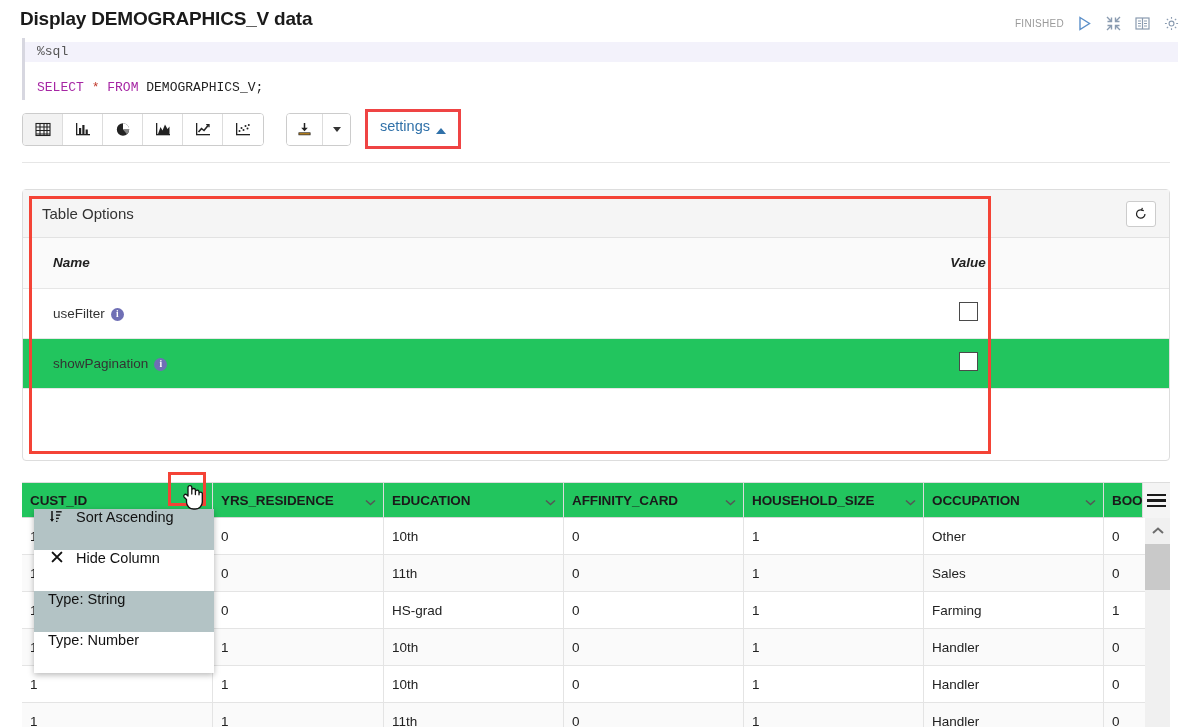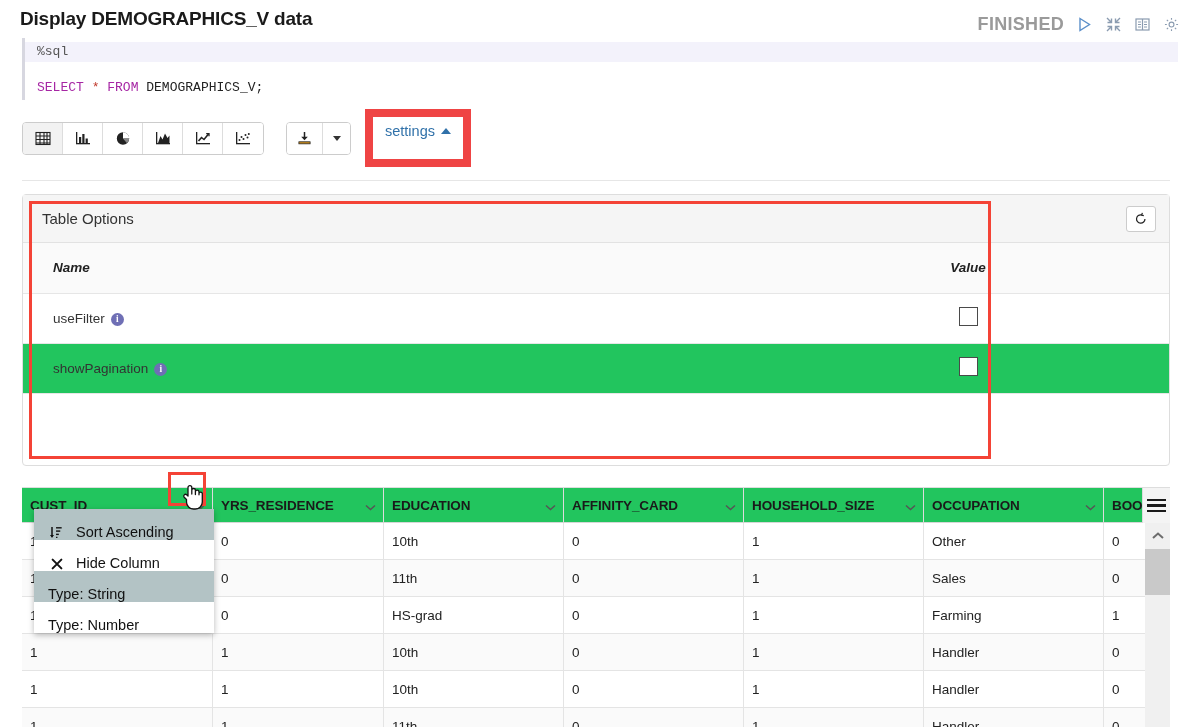--- a/index.html
+++ b/index.html
@@ -20,24 +20,23 @@
     letter-spacing: -0.2px;
   }
   .status-bar {
     position: absolute;
     top: 14px; right: 12px;
     display: flex;
     align-items: center;
     gap: 11px;
   }
   .status-text {
-    font-size: 18px;
+    font-size: 10px;
     color: #9a9a9a;
     letter-spacing: 0.3px;
-    font-weight: bold;
   }
   .ctrl-icon {
     width: 18px; height: 18px;
     display: inline-flex;
     align-items: center;
     justify-content: center;
     color: #7a9bc4;
     cursor: pointer;
   }
   .ctrl-icon svg { display:block; }
@@ -117,24 +116,24 @@
     display:flex; align-items:center; justify-content:center;
     background:#fff; border:none; cursor:pointer;
   }
   .caret-dn {
     width:0;height:0;border-left:4px solid transparent;
     border-right:4px solid transparent;border-top:5px solid #333;
   }
 
   .settings-wrap {
     margin-left: 14px;
-    border: 8px solid #ef4444;
-    padding: 6px 12px 20px 12px;
-    display: flex;
-    align-items: center;
+    border: 3px solid #ef4444;
+    padding: 6px 12px 12px 12px;
+    display: flex;
+    align-items: flex-end;
     gap: 6px;
     cursor: pointer;
   }
   .settings-link {
     color: #3071a9;
     font-size: 14.5px;
   }
   .caret-up-blue {
     width:0;height:0;border-left:5px solid transparent;
     border-right:5px solid transparent;border-bottom:6px solid #3071a9;
@@ -142,21 +141,21 @@
 
   
   .divider {
     border-top: 1px solid #e6e6e6;
     margin: 13px 22px 0 22px;
   }
 
   
   .settings-panel {
     position: relative;
-    margin: 13px 22px 0 22px;
+    margin: 26px 22px 0 22px;
     border: 1px solid #ddd;
     border-radius: 4px;
     background: #fff;
     height: 272px;
   }
   .panel-head {
     height: 48px;
     background: #f5f5f5;
     border-bottom: 1px solid #e2e2e2;
     display: flex;
@@ -325,22 +324,22 @@
     left: 34px; top: 509px;
     width: 180px;
     background: #fff;
     box-shadow: 0 2px 6px rgba(0,0,0,0.28);
     z-index: 40;
     font-size: 14.5px;
     color: #111;
   }
   .ctx-item {
     display: flex;
-    align-items: flex-end;
-    height: 31px;
+    align-items: flex-start;
+    height: 41px;
     padding-left: 14px;
     gap: 11px;
     cursor: pointer;
     white-space: nowrap;
   }
   .ctx-item.hl { background: #b3c3c5; }
   .ctx-icon {
     width: 17px;
     display:flex;align-items:center;justify-content:center;
     font-size: 14px;

